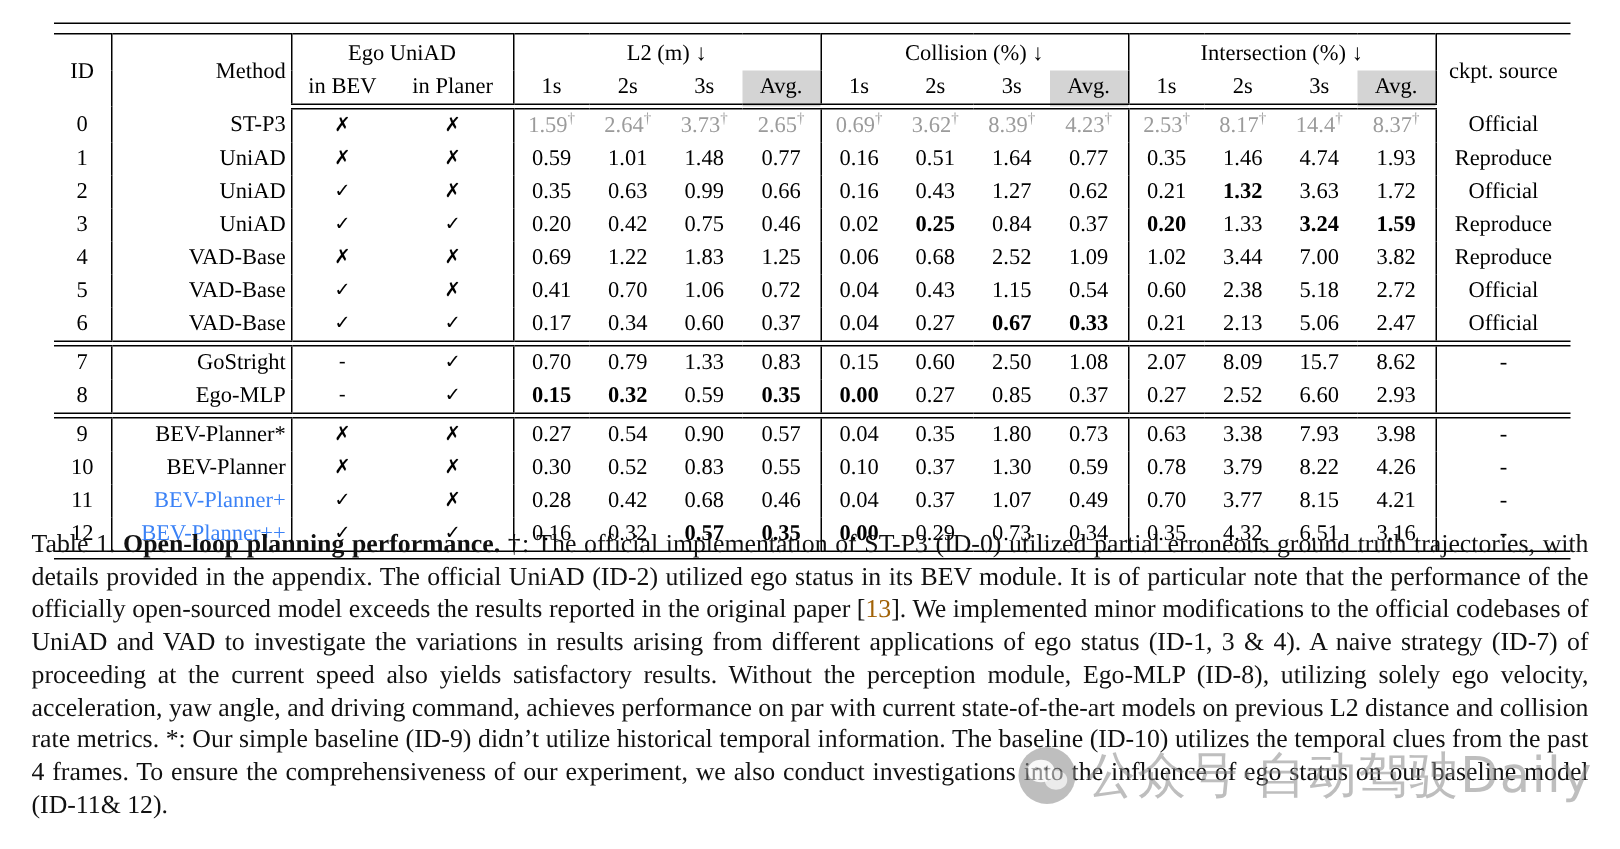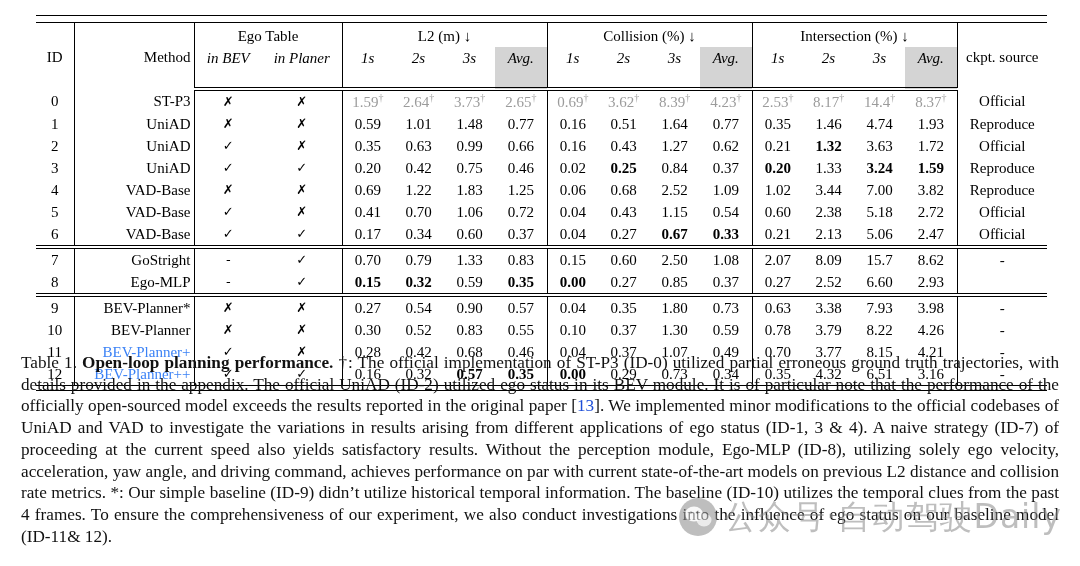--- a/index.html
+++ b/index.html
@@ -18,35 +18,35 @@
     width:100%; border-collapse:collapse;
     border-top:1.5px solid #000; border-bottom:1.5px solid #000;
     font-size:15px;
   }
   th, td { font-weight:normal; padding:1px 3px; line-height:20px; white-space:nowrap; }
   .c  { text-align:center; }
   .br { border-right:1px solid #000; }
   .method { text-align:right; padding-left:8px; }
   th.method { padding-left:8px; }
   .h1 th { padding-top:3px; }
-  .h2 th { border-bottom:4px double #000; padding-bottom:19px;font-style:italic; }
+  .h2 th { border-bottom:4px double #000; padding-bottom:1px; }
   .hl { background:#d4d4d4;margin-left:13px; }
   .bold { font-weight:bold; }
   .grayval { color:#9b9b9b;font-family:Liberation Serif, serif; }
   .mgray { color:#3b82f6; }
   .mark { font-family:"DejaVu Sans",sans-serif; font-size:13px; }
   tr.gsep td { border-top:4px double #000; }
   sup { font-size:10px; line-height:0; }
   
   .caption {
     position:absolute; left:21px; top:352px; width:1038px;
     font-size:17.2px; line-height:21.7px; text-align:justify; color:#111;
   }
   .caption b { font-weight:bold; }
-  .cite { color:#1d4ed8; }
+  .cite { color:#a16207; }
   
   .watermark {
     position:absolute; left:678px; top:488px; width:400px; height:58px;
     display:flex; align-items:center; gap:6px;
     color:#8a8a8a; opacity:.55; pointer-events:none;
     font-family:"DejaVu Sans",sans-serif; font-size:33px; letter-spacing:1px;
     white-space:nowrap;
   }
   .wm-icon { flex:0 0 auto; }
 </style>
@@ -71,21 +71,21 @@
       <col style="width:51px">
         <col style="width:51px">
         <col style="width:51px">
         <col style="width:52px">
       <col style="width:90px">
     </colgroup>
     <thead>
       <tr class="h1">
         <th rowspan="2" class="c br">ID</th>
         <th rowspan="2" class="method br">Method</th>
-        <th colspan="2" class="c br">Ego Table</th>
+        <th colspan="2" class="c br">Ego UniAD</th>
         <th colspan="4" class="c br">L2 (m) ↓</th>
         <th colspan="4" class="c br">Collision (%) ↓</th>
         <th colspan="4" class="c br">Intersection (%) ↓</th>
         <th rowspan="2" class="c">ckpt. source</th>
       </tr>
       <tr class="h2">
         <th class="c">in BEV</th>
         <th class="c br">in Planer</th>
         <th class="c">1s</th>
         <th class="c">2s</th>

